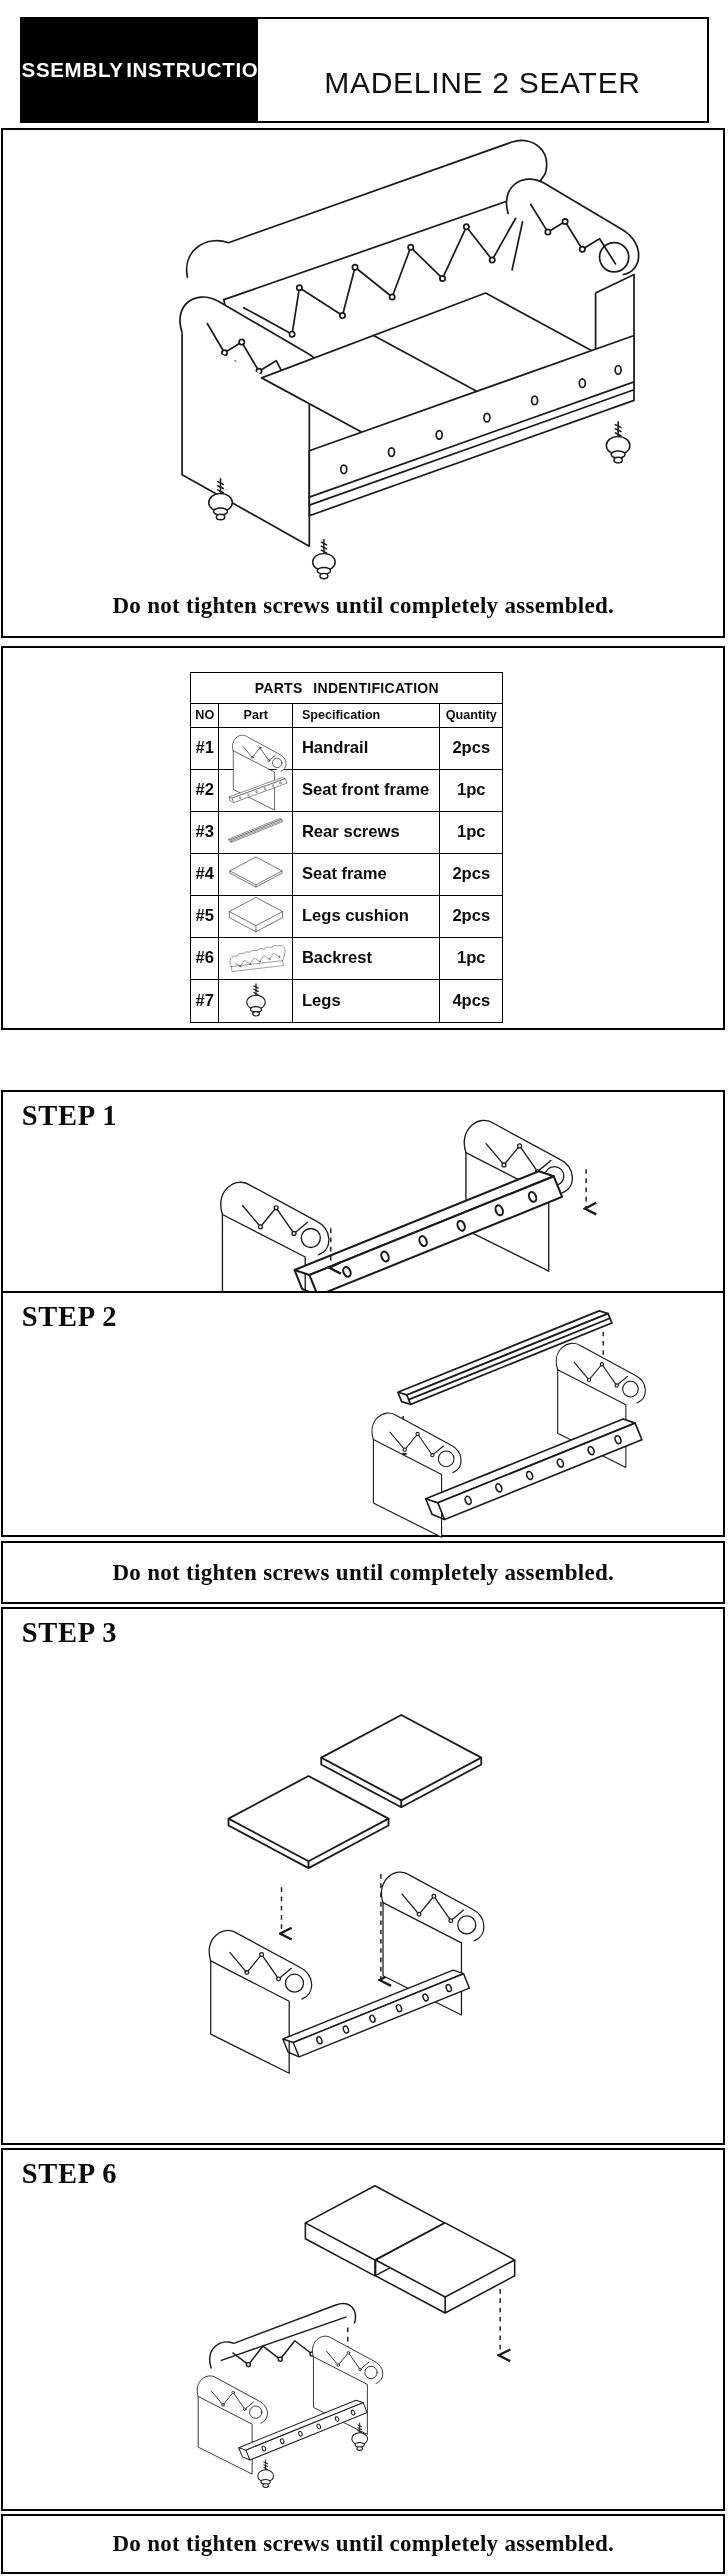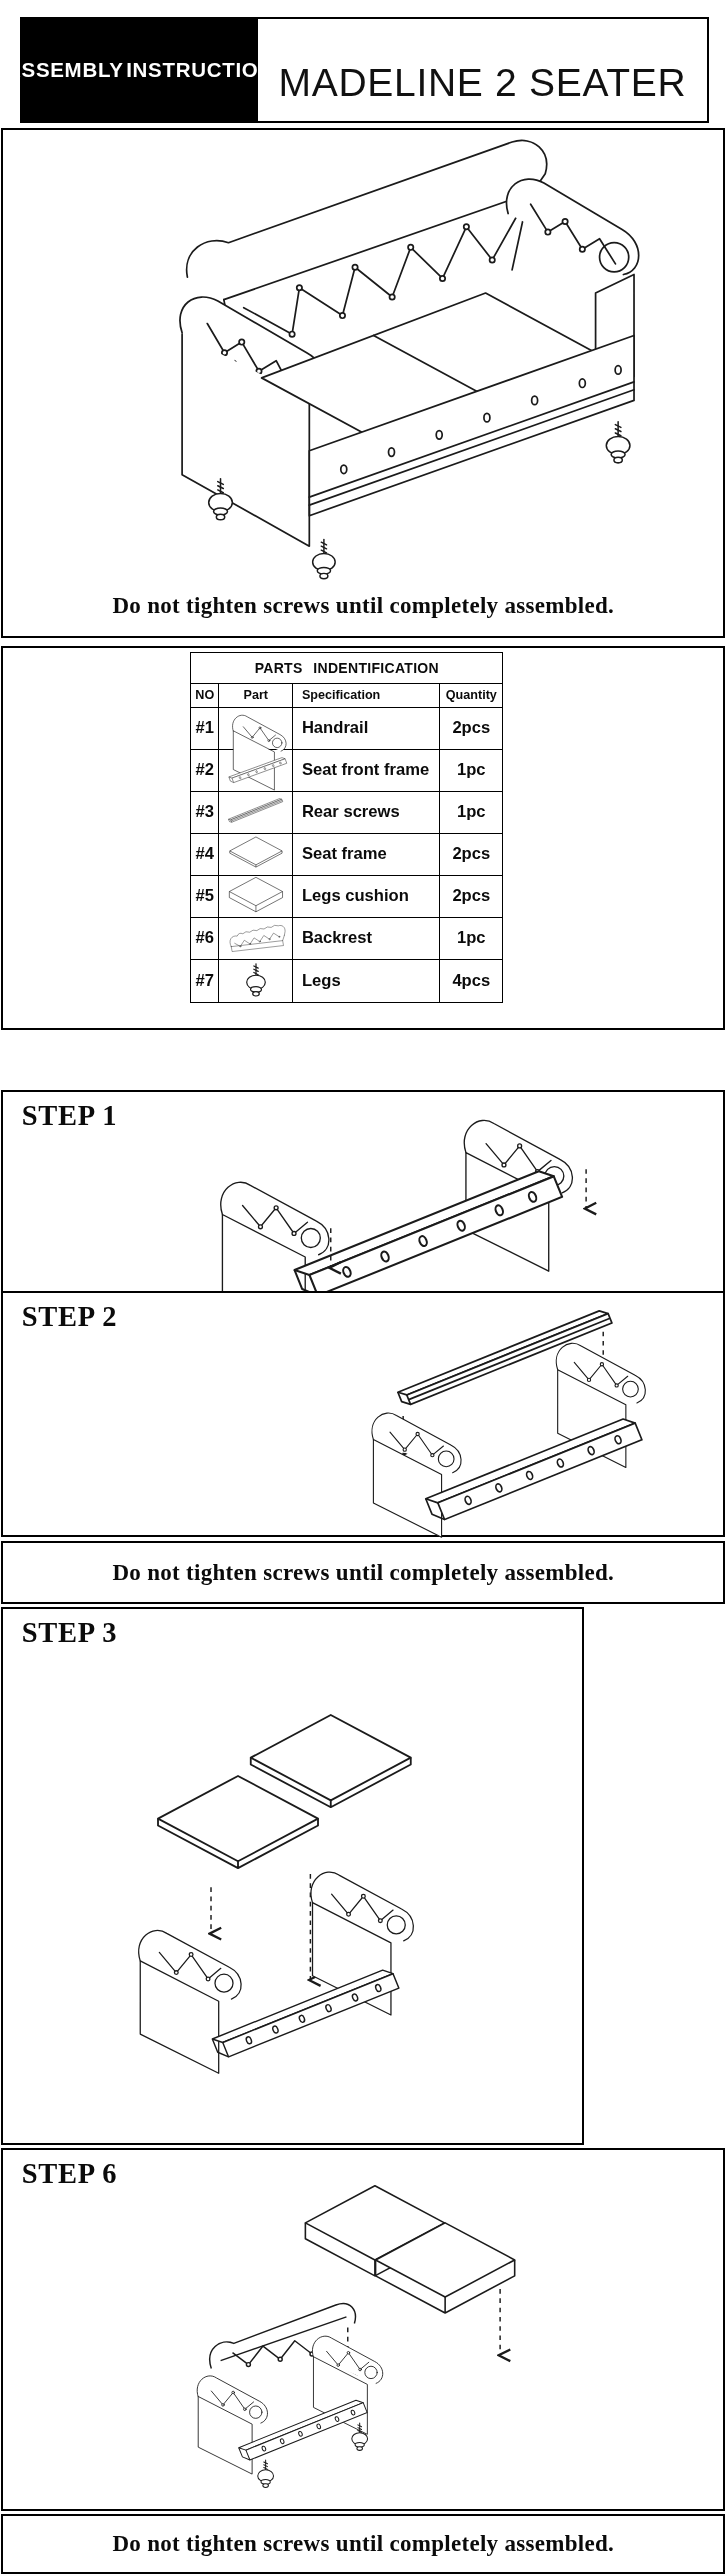--- a/index.html
+++ b/index.html
@@ -6,47 +6,47 @@
   html,body { background:#fff; }
   body { width:728px; height:2576px; position:relative; font-family:"Liberation Sans",sans-serif; color:#0b0b0b; }
   .box { position:absolute; background:#fff; border:2px solid #000; }
 
   
   #header-box { left:20px; top:16.6px; width:689px; height:106px; display:flex; }
   .badge { width:236px; background:#000; color:#fff; display:flex; flex-direction:row;
            align-items:center; justify-content:center; gap:2.6px; }
   .badge span { font-weight:700; font-size:20.5px; letter-spacing:0.7px; line-height:1.15; }
   .title-area { flex:1; display:flex; align-items:center; justify-content:center; }
-  .title-area h1 { font-size:39px; font-weight:400; letter-spacing:0.7px; color:#111;margin-top:26px; }
+  .title-area h1 { font-size:30px; font-weight:400; letter-spacing:0.7px; color:#111;margin-top:26px; }
 
   
   .warning { font-family:"Liberation Serif",serif; font-weight:700; font-size:23px;
              text-align:center; letter-spacing:0.3px; }
   .warn-strip { display:flex; align-items:center; justify-content:center; }
   .step-label { position:absolute; top:8px; left:18.5px; z-index:3;
                 font-family:"Liberation Serif",serif; font-weight:700; font-size:28.5px; letter-spacing:0.7px; }
   .illu { position:absolute; inset:0; width:100%; height:100%; }
 
   
   #section-sofa  { left:1.3px; top:128px;  width:724px; height:510px; }
   #sofa-svg { position:absolute; left:85px; top:4px; }
   #section-sofa .warning { position:absolute; bottom:17px; width:100%; }
 
   #section-parts { left:1.3px; top:646px;  width:724px; height:384px; }
   #step1 { left:1.3px; top:1090px; width:724px; height:255px; }
   #step2 { left:1.3px; top:1291px; width:724px; height:246px; }
   #warn1 { left:1.3px; top:1541px; width:724px; height:63px;  }
-  #steps34 { left:1.3px; top:1607px; width:583px; height:538px; display:flex; }
+  #steps34 { left:1.3px; top:1607px; width:724px; height:538px; display:flex; }
   #steps56 { left:1.3px; top:2148px; width:724px; height:363px; display:flex; }
   #warn2 { left:1.3px; top:2514px; width:724px; height:60px;  }
   .step-cell { position:relative; flex:1; }
   .step-cell + .step-cell { border-left:1.3px solid #000; }
 
   
-  #parts-table { position:absolute; left:187px; top:4px; width:313px; border:1.3px solid #000; }
+  #parts-table { position:absolute; left:187px; top:24px; width:313px; border:1.3px solid #000; }
   .pt-title { height:30.5px; border-bottom:1.3px solid #000; display:flex; align-items:center;
               justify-content:center; font-weight:700; font-size:14px; word-spacing:6.6px; letter-spacing:0.3px; }
   .pt-grid { display:grid; grid-template-columns:28px 74px 147px 1fr; }
   .pt-cell { border-right:1.3px solid #000; border-bottom:1.3px solid #000; display:flex; align-items:center; min-height:42px; }
   .pt-cell.hdr { min-height:24px; font-weight:700; font-size:12.6px; }
   .pt-cell.c-no, .pt-cell.c-part, .pt-cell.c-qty { justify-content:center; }
   .pt-cell.c-spec { padding-left:8.6px; }
   .pt-cell.last-col { border-right:none; }
   .pt-row-last { border-bottom:none !important; }
   .pt-cell.val { font-weight:700; font-size:16.6px; }

